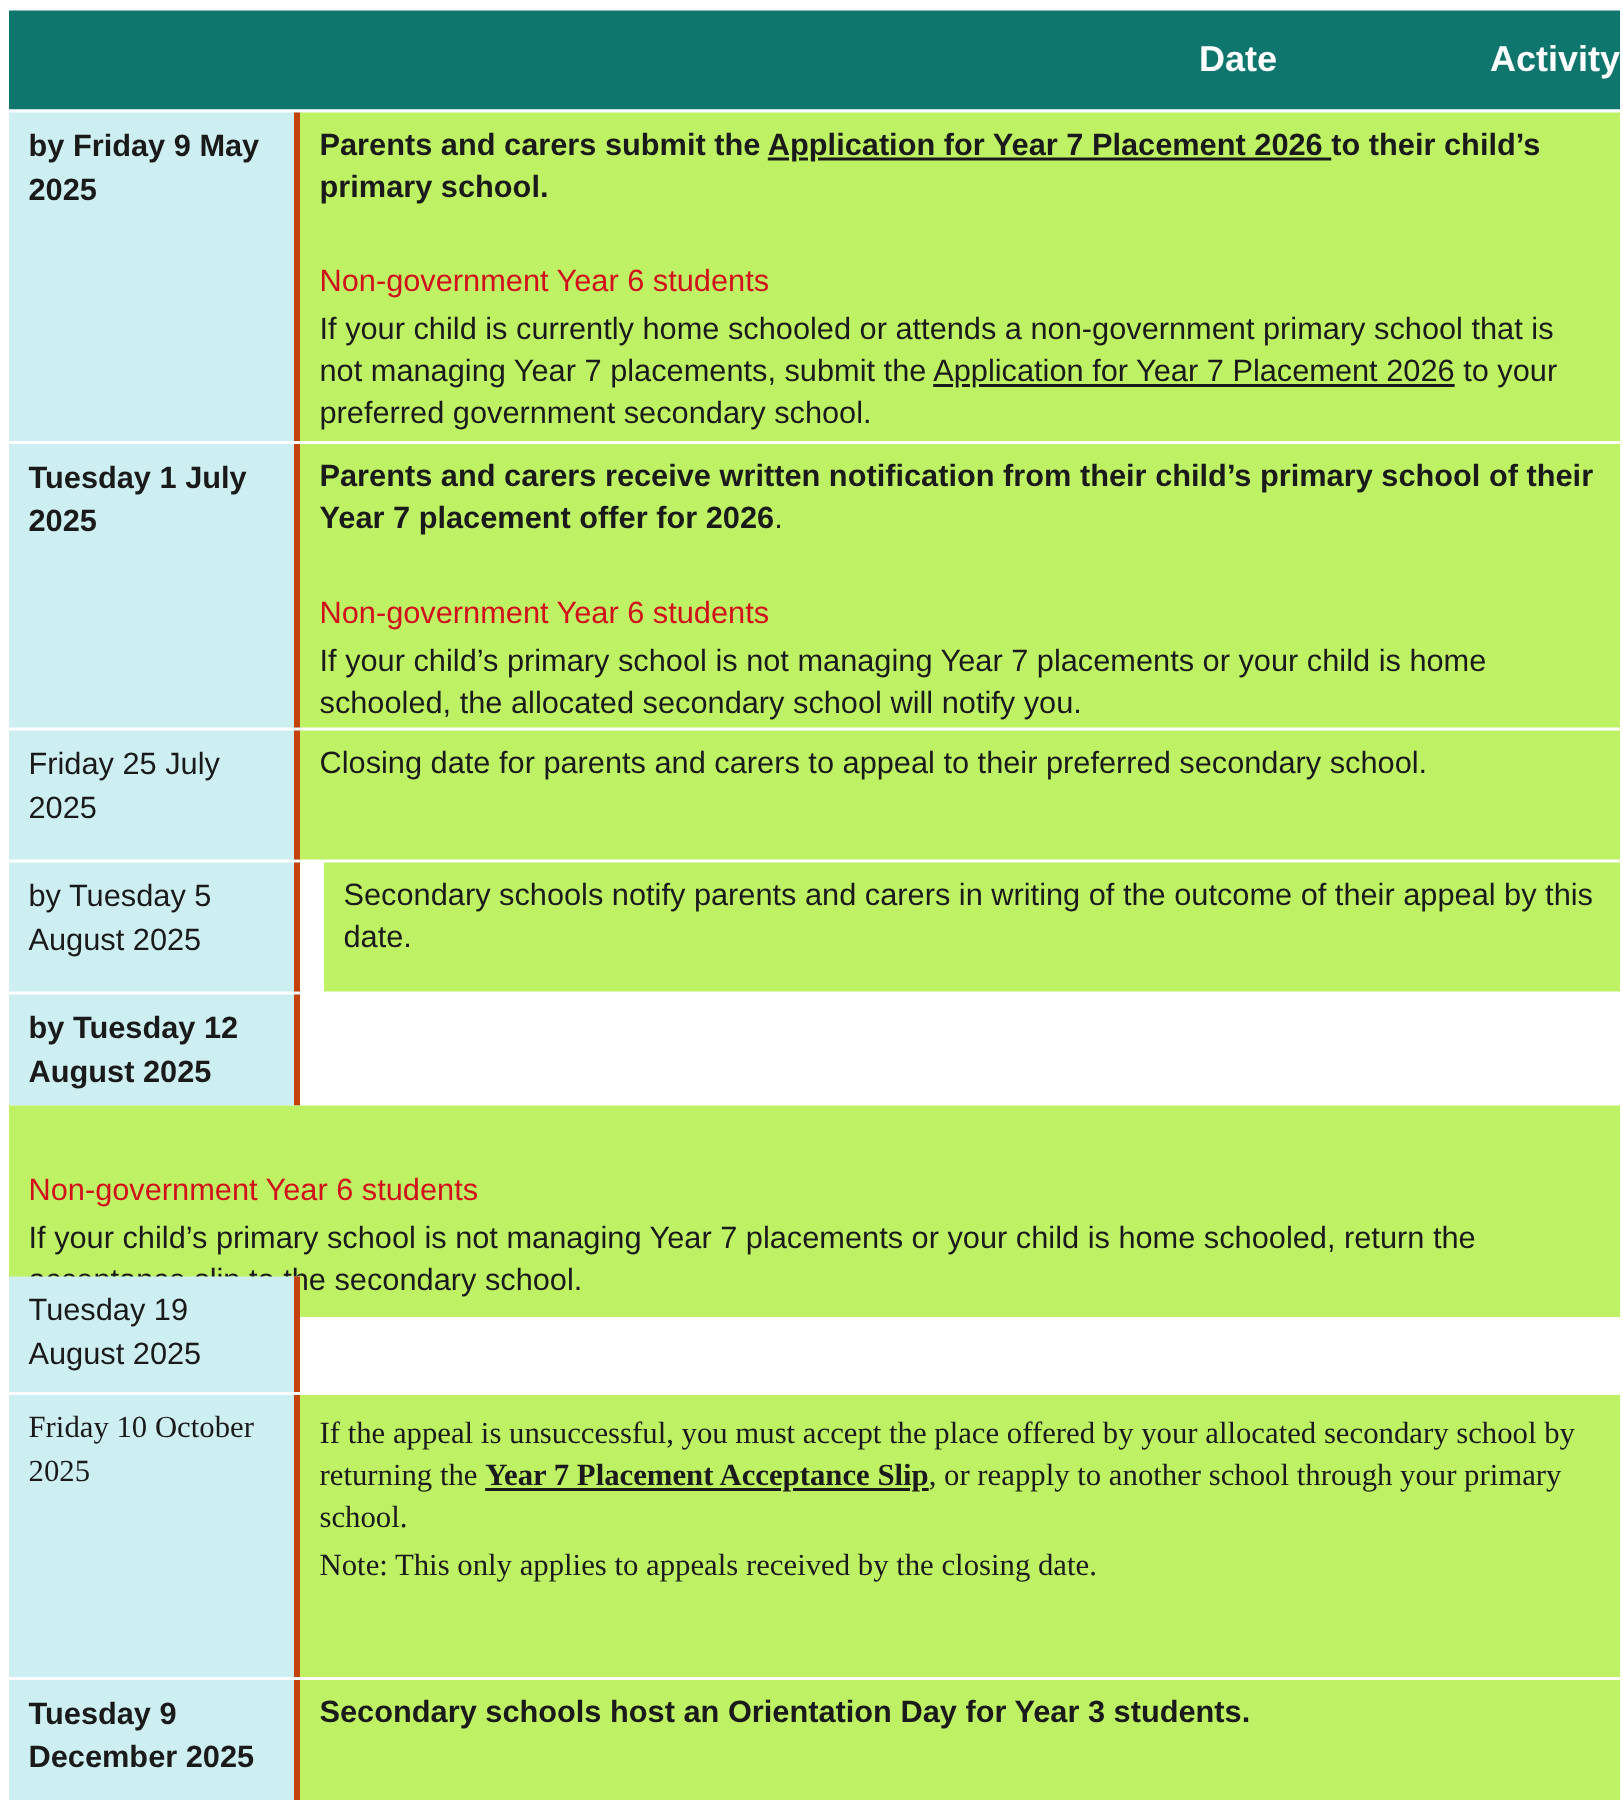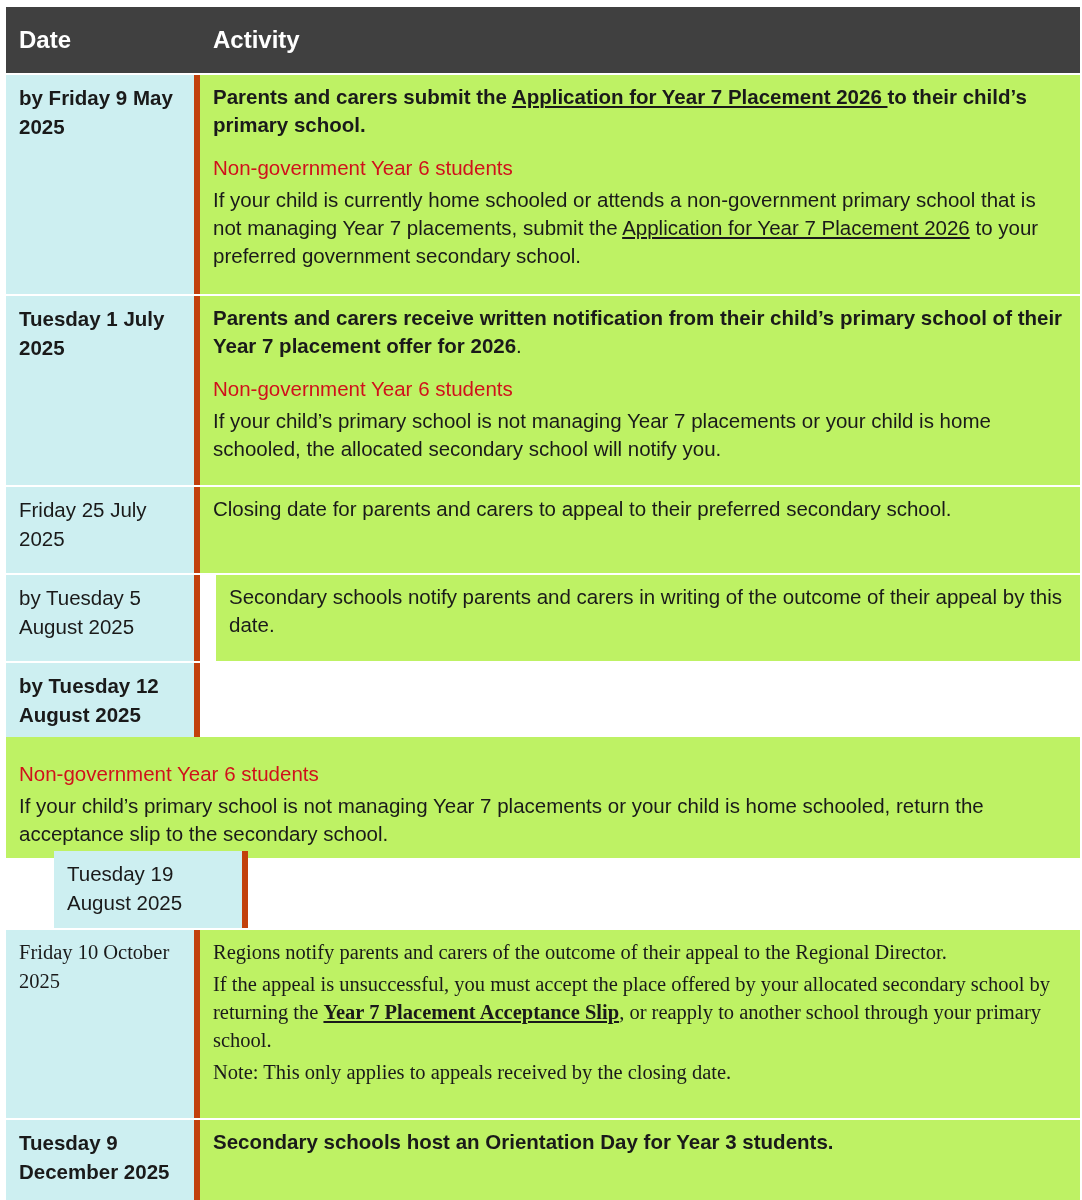--- a/index.html
+++ b/index.html
@@ -1,28 +1,28 @@
 <!DOCTYPE html>
 <html><head>
   <meta charset="utf-8">
   <style>
     html, body { margin: 0; padding: 0; background: #ffffff; }
     body { width: 1082px; height: 1200px; overflow: hidden; font-family: "Liberation Sans", sans-serif; color: #1a1a1a; }
     .table { position: absolute; left: 6px; top: 7px; width: 1074px; }
-    .header { display: flex; background: #404040; height: 66px; align-items: center; }
+    .header { display: flex; background: #0f766e; height: 66px; align-items: center; justify-content: flex-end; }
     .header .c-date { width: 194px; padding-left: 13px; box-sizing: border-box; color: #ffffff; font-weight: bold; font-size: 24px; }
     .header .c-act { padding-left: 13px; color: #ffffff; font-weight: bold; font-size: 24px; }
     .row { display: flex; border-top: 2px solid #ffffff; }
-    .row .date { width: 194px; min-width: 194px; background: #cdeff1; padding: 8px 13px; box-sizing: border-box; font-size: 20.5px; line-height: 29px; border-right: 6px solid #c2410c; }
+    .row .date { width: 194px; min-width: 194px; background: #cdeff1; padding: 8px 13px; box-sizing: border-box; font-size: 20.5px; line-height: 29px; border-right: 4px solid #c2410c; }
     .row .act { flex: 1; background: #bef264; padding: 8px 13px 10px 13px; box-sizing: border-box; font-size: 20.5px; line-height: 28px; }
     .bold { font-weight: bold; }
     .u { text-decoration: underline; }
     .red { color: #d0111b; }
     p { margin: 0; }
-    .gap { margin-top: 15px; }
+    .gap { margin-top: 35px; }
     .gap-s { margin-top: 4px; }
   </style>
 </head>
 <body>
 
 <div class="table">
   <div class="header">
     <div class="c-date">Date</div>
     <div class="c-act">Activity</div>
   </div>
@@ -60,28 +60,27 @@
   </div>
 
   <div class="row" style="height:186px;flex-direction:column;">
     <div class="date bold">by Tuesday 12 August 2025</div>
     <div class="act">
       <p class="red gap">Non-government Year 6 students</p>
       <p class="gap-s">If your child’s primary school is not managing Year 7 placements or your child is home schooled, return the acceptance slip to the secondary school.</p>
     </div>
   </div>
 
-  <div class="row" style="height:77px;margin-left:48px;">
+  <div class="row" style="height:77px;">
     <div class="date">Tuesday 19 August 2025</div>
   </div>
 
   <div class="row" style="height:188px;font-family:Liberation Serif, serif;">
     <div class="date">Friday 10 October 2025</div>
     <div class="act">
-      <p>Regions notify parents and carers of the outcome of their appeal to the Regional Director.</p>
       <p class="gap-s"><span>If the appeal is unsuccessful, you must accept the place offered by your allocated secondary school by returning the </span><span class="u bold">Year 7 Placement Acceptance Slip</span><span>, or reapply to another school through your primary school.</span></p>
       <p class="gap-s">Note: This only applies to appeals received by the closing date.</p>
     </div>
   </div>
 
   <div class="row" style="height:84px;">
     <div class="date bold">Tuesday 9 December 2025</div>
     <div class="act">
       <p class="bold">Secondary schools host an Orientation Day for Year 3 students.</p>
     </div>

